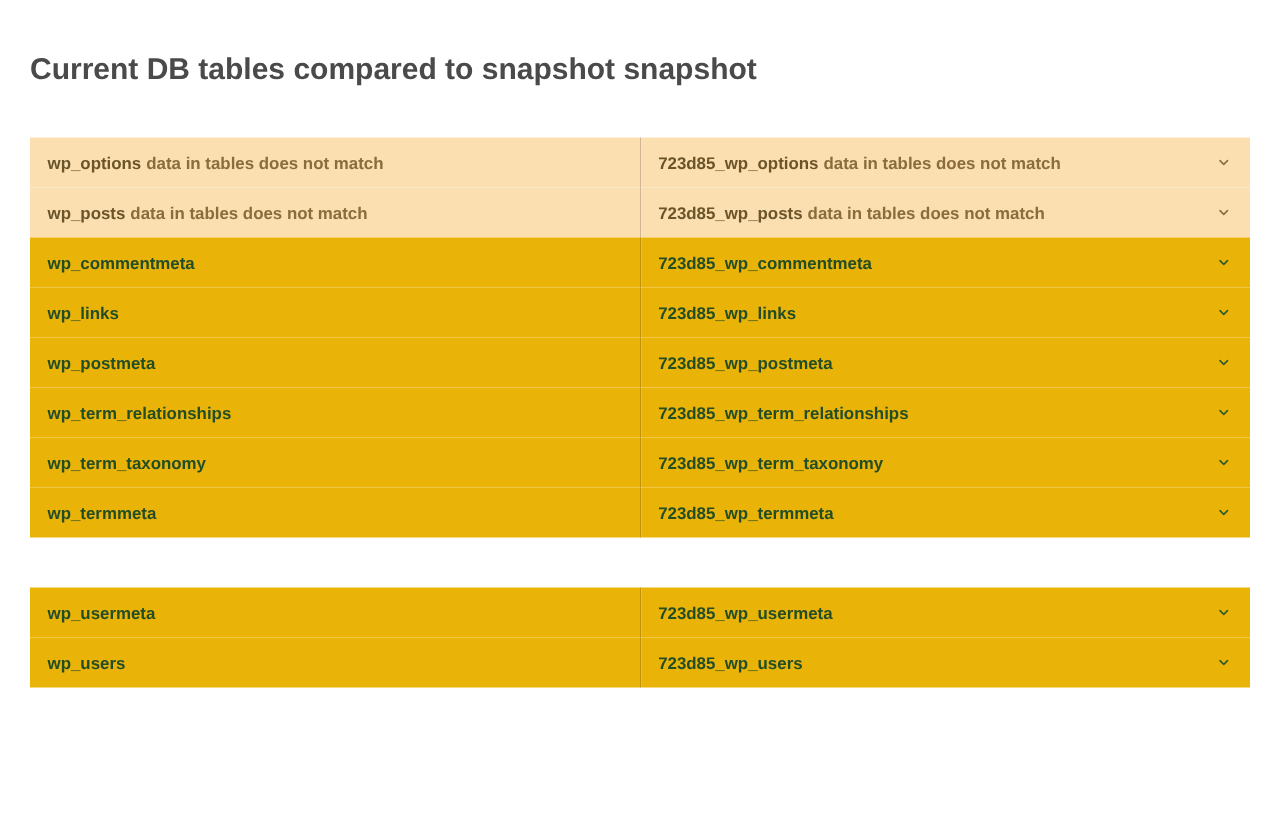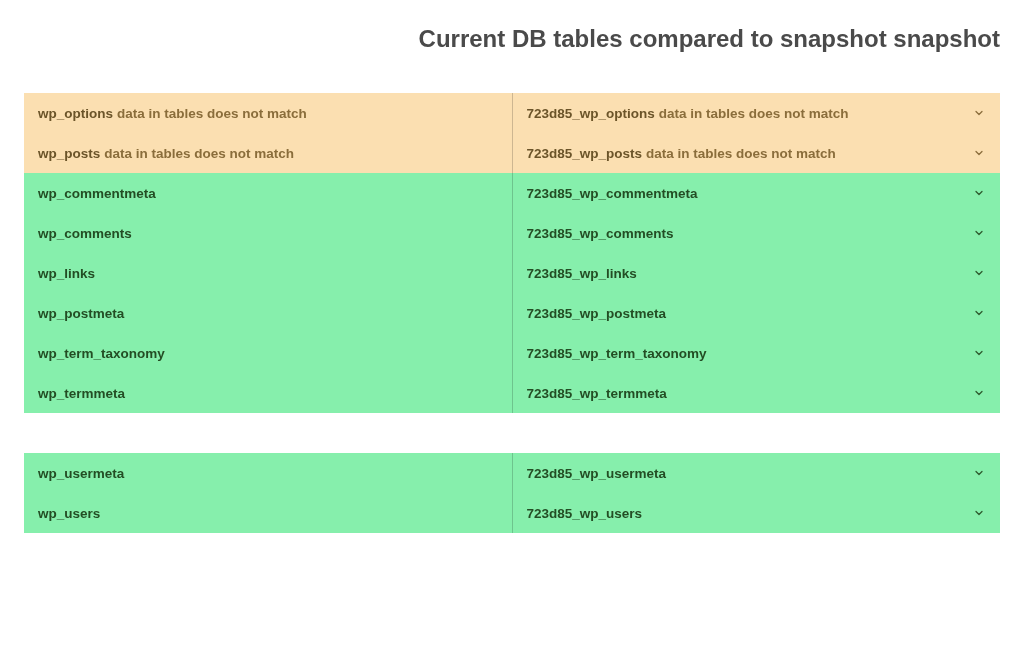--- a/index.html
+++ b/index.html
@@ -7,26 +7,26 @@
       padding: 0;
       box-sizing: border-box;
     }
     body {
       font-family: 'Segoe UI', Tahoma, Geneva, Verdana, sans-serif;
       background: #ffffff;
       padding: 20px 24px;
       color: #333;
     }
     .page-title {
-      text-align: right;
+      text-align: left;
       font-size: 24px;
       font-weight: 600;
       color: #4a4a4a;
       margin-bottom: 40px;
-      margin-top: 5px;
+      margin-top: 22px;
     }
     .comparison-table {
       width: 100%;
     }
     .row {
       display: flex;
       margin-bottom: 0;
       height: 40px;
       position: relative;
     }
@@ -39,21 +39,21 @@
       position: relative;
     }
     .cell-left {
       border-right: 1px solid rgba(0,0,0,0.18);
     }
     .row.mismatch .cell {
       background: #fbdfb1;
       color: #8a6d3b;
     }
     .row.match .cell {
-      background: #86efac;
+      background: #eab308;
       color: #2d5a2e;
     }
     .table-name {
       font-weight: 700;
     }
     .row.mismatch .table-name {
       color: #6b5429;
     }
     .row.match .table-name {
       color: #234d24;
@@ -128,50 +128,50 @@
         <span class="table-name">723d85_wp_commentmeta</span>
         <span class="chevron">
           <svg viewBox="0 0 24 24" fill="none" stroke-width="2.5" stroke-linecap="round" stroke-linejoin="round">
             <polyline points="6 9 12 15 18 9"></polyline>
           </svg>
         </span>
       </div>
     </div>
     <div class="row match">
       <div class="cell cell-left">
-        <span class="table-name">wp_comments</span>
-      </div>
-      <div class="cell cell-right">
-        <span class="table-name">723d85_wp_comments</span>
-        <span class="chevron">
-          <svg viewBox="0 0 24 24" fill="none" stroke-width="2.5" stroke-linecap="round" stroke-linejoin="round">
-            <polyline points="6 9 12 15 18 9"></polyline>
-          </svg>
-        </span>
-      </div>
-    </div>
-    <div class="row match">
-      <div class="cell cell-left">
         <span class="table-name">wp_links</span>
       </div>
       <div class="cell cell-right">
         <span class="table-name">723d85_wp_links</span>
         <span class="chevron">
           <svg viewBox="0 0 24 24" fill="none" stroke-width="2.5" stroke-linecap="round" stroke-linejoin="round">
             <polyline points="6 9 12 15 18 9"></polyline>
           </svg>
         </span>
       </div>
     </div>
     <div class="row match">
       <div class="cell cell-left">
         <span class="table-name">wp_postmeta</span>
       </div>
       <div class="cell cell-right">
         <span class="table-name">723d85_wp_postmeta</span>
+        <span class="chevron">
+          <svg viewBox="0 0 24 24" fill="none" stroke-width="2.5" stroke-linecap="round" stroke-linejoin="round">
+            <polyline points="6 9 12 15 18 9"></polyline>
+          </svg>
+        </span>
+      </div>
+    </div>
+    <div class="row match">
+      <div class="cell cell-left">
+        <span class="table-name">wp_term_relationships</span>
+      </div>
+      <div class="cell cell-right">
+        <span class="table-name">723d85_wp_term_relationships</span>
         <span class="chevron">
           <svg viewBox="0 0 24 24" fill="none" stroke-width="2.5" stroke-linecap="round" stroke-linejoin="round">
             <polyline points="6 9 12 15 18 9"></polyline>
           </svg>
         </span>
       </div>
     </div>
     <div class="row match">
       <div class="cell cell-left">
         <span class="table-name">wp_term_taxonomy</span>

